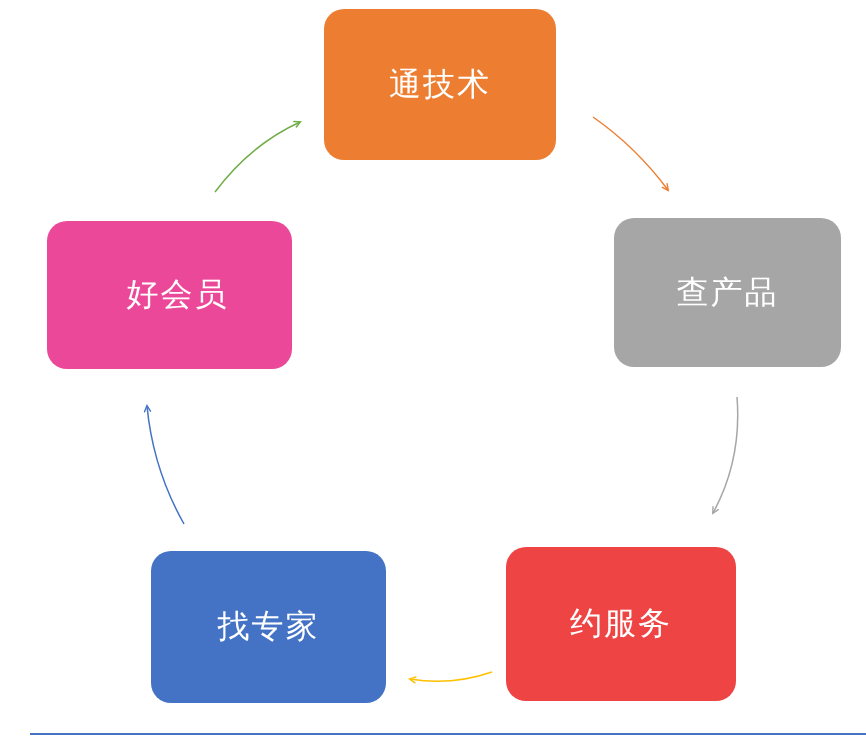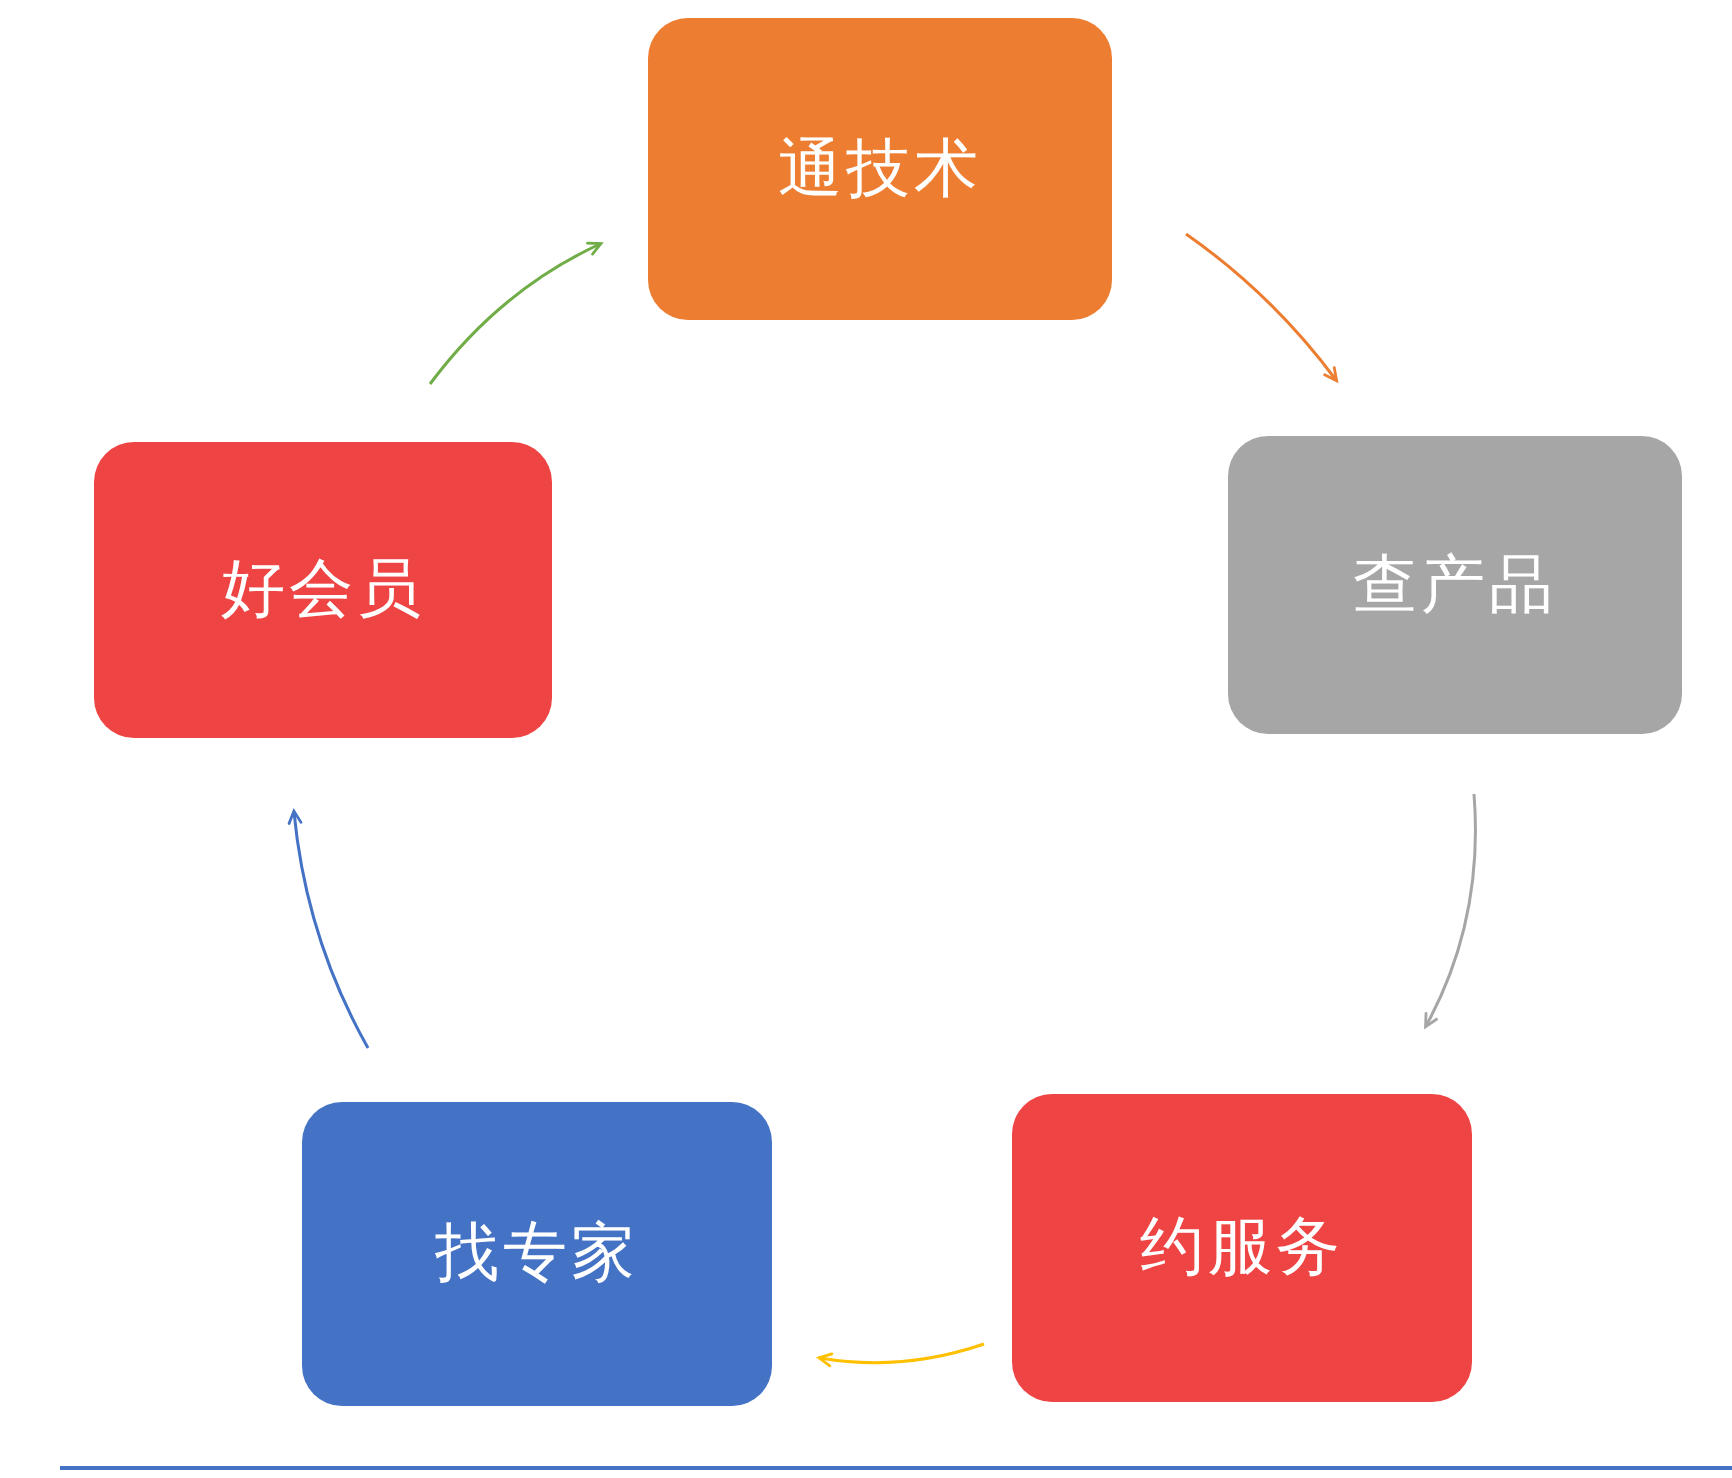--- a/index.html
+++ b/index.html
@@ -92,19 +92,19 @@
   </div>
 
   <div class="node node-bottom-right" style="background: #ef4444;">
     <span class="node-label">约服务</span>
   </div>
 
   <div class="node node-bottom-left" style="background: rgb(68, 114, 196);">
     <span class="node-label">找专家</span>
   </div>
 
-  <div class="node node-left" style="background: #ef4444;">
+  <div class="node node-left" style="background: #ec4899; padding-left: 16px;">
     <span class="node-label">好会员</span>
   </div>
 
   <div class="bottom-line" style="background: rgb(68, 114, 196);"></div>
 
 </div>
 
 </body></html>

